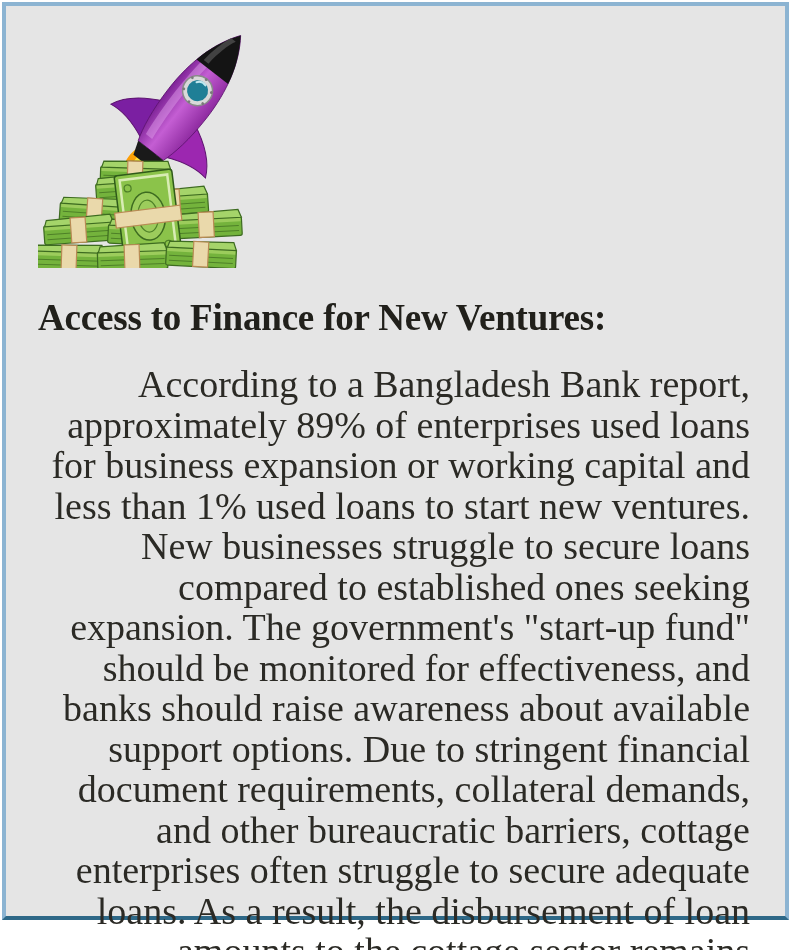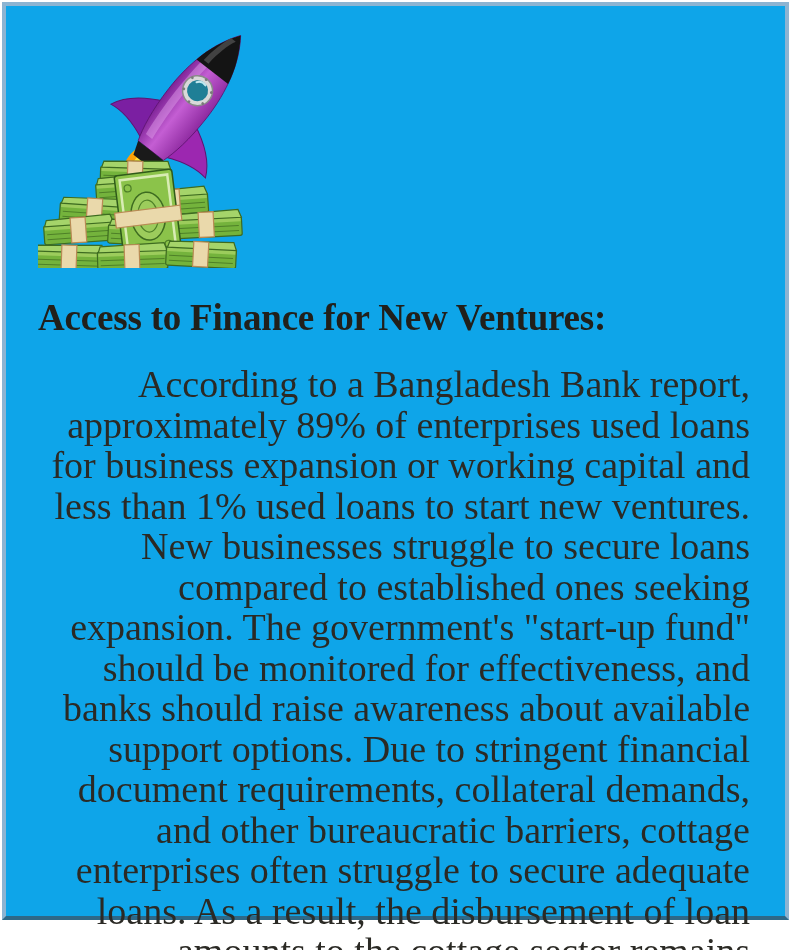--- a/index.html
+++ b/index.html
@@ -6,21 +6,21 @@
   html, body {
     width: 792px; height: 950px;
     background: #ffffff;
     font-family: "Liberation Serif", "DejaVu Serif", serif;
     overflow: hidden;
   }
   .card {
     position: absolute;
     left: 2px; top: 2px;
     width: 787px; height: 918px;
-    background: #0ea5e9;
+    background: #e5e5e5;
     border: 4px solid #8cb4d2;
     border-bottom-color: #2e6887;
     padding: 24px 30px 0 30px;
   }
   .illustration {
     display: block;
     width: 206px; height: 238px;
     margin-left: 2px;
   }
   .title {

